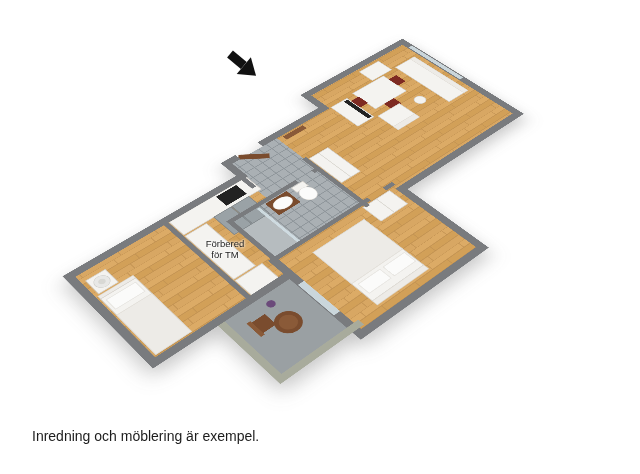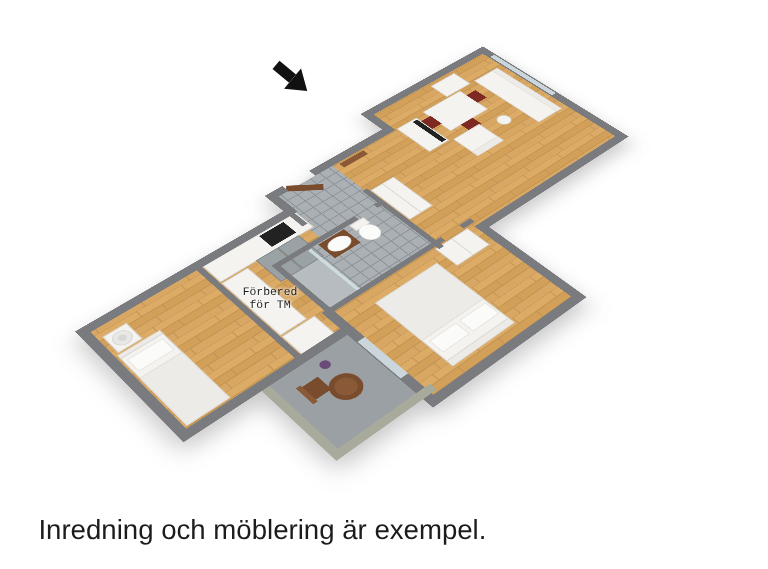--- a/index.html
+++ b/index.html
@@ -19,22 +19,22 @@
   .red{fill:var(--chair-red,#7e2a22);}
   .tv{fill:var(--tv-black,#222222);}
   .glass{fill:var(--glass,#d3e0e5);opacity:0.9;}
   .steel{fill:#9aa2a6;stroke:#7d8488;stroke-width:0.8;}
   .showerfloor{fill:#b6bcbf;}
   .lamp1{fill:#e8e8e6;stroke:#d0d0cc;stroke-width:0.6;}
   .lamp2{fill:#d8d8d4;}
   .plant{fill:#6b4a7a;}
   .fp-label{position:absolute;left:225px;top:238px;transform:translateX(-50%);
        text-align:center;font-size:9.5px;line-height:1.2;color:var(--text,#1c1c1c);
-       text-shadow:0 0 3px #fff,0 0 3px #fff;white-space:nowrap;z-index:5;font-family:Liberation Mono, monospace;}
-  .caption{position:absolute;left:32px;top:428px;font-size:23px;
+       text-shadow:0 0 3px #fff,0 0 3px #fff;white-space:nowrap;z-index:5;}
+  .caption{position:absolute;left:32px;top:428px;font-size:14px;
        color:var(--text,#1c1c1c);z-index:5;}
   #entrance-arrow{position:absolute;left:0;top:0;z-index:6;pointer-events:none;}
 </style>
 </head>
 <body>
 
 <div id="plan-3d">
 <svg width="475" height="280" viewBox="0 -45 475 280" xmlns="http://www.w3.org/2000/svg">
   <defs>
     <pattern id="wood" width="40" height="21" patternUnits="userSpaceOnUse">

